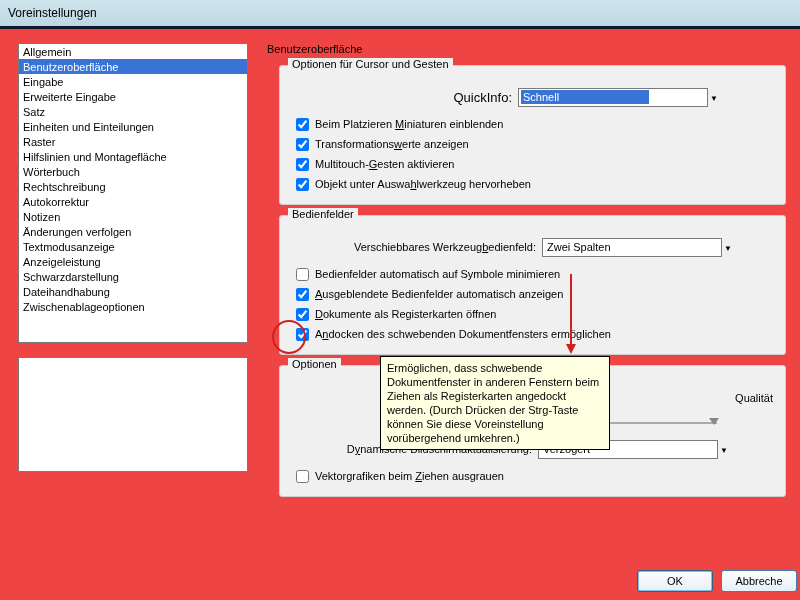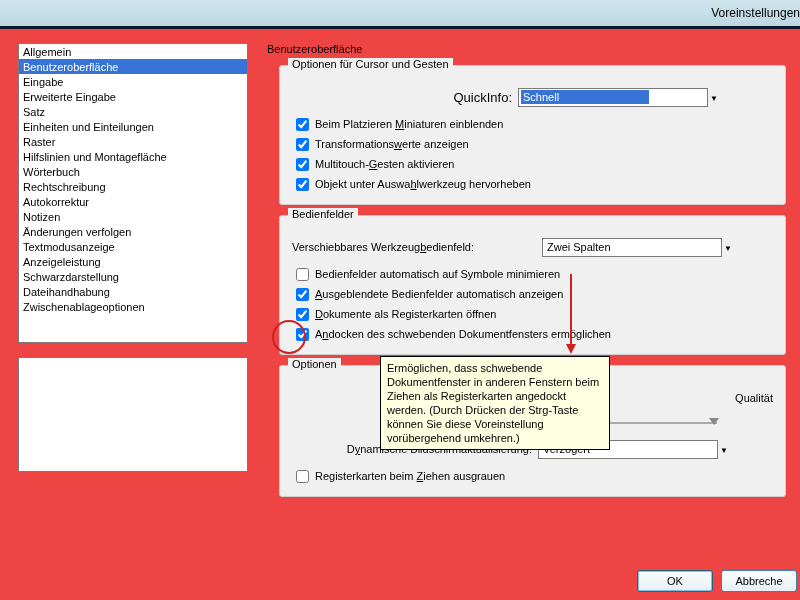--- a/index.html
+++ b/index.html
@@ -15,21 +15,20 @@
   }
   
   .titlebar {
     height:34px;
     background: linear-gradient(to bottom,#cfe5ee 0%, #c3dde6 50%, #b6d3de 100%);
     border-bottom:1px solid #9bb7c4;
     padding-left:8px;
     line-height:26px;
     font-size:12px;
     color:#000;
-    text-align:right;
   }
   .client {
     position:absolute;
     left:0; right:0;
     top:26px;
     bottom:0;
     background:#ef4444;
     border-top:3px solid #0f172a;
   }
   
@@ -286,21 +285,21 @@
       <div class="cb-row">
         <input type="checkbox" checked="" style="">
         <span><span>Objekt unter Auswa</span><span class="underline">h</span><span>lwerkzeug hervorheben</span></span>
       </div>
     </div>
 
     <div class="group" style="position:relative;">
       <span class="group-label">Bedienfelder</span>
 
       <div class="row" style="margin-bottom:6px;">
-        <span class="lbl" style="width:244px;text-align:left;">
+        <span class="lbl" style="width:244px;text-align:right;">
           <span>Verschiebbares Werkzeug</span><span class="underline">b</span><span>edienfeld:</span>
         </span>
         <div class="dropdown" style="min-width:180px;">
           <span class="dd-text">Zwei Spalten</span>
           <span class="dd-arrow">▼</span>
         </div>
       </div>
 
       <div class="cb-row">
         <input type="checkbox" style="">
@@ -346,21 +345,21 @@
           <span>D</span><span class="underline">y</span><span>namische Bildschirmaktualisierung:</span>
         </span>
         <div class="dropdown" style="min-width:180px;">
           <span class="dd-text">Verzögert</span>
           <span class="dd-arrow">▼</span>
         </div>
       </div>
 
       <div class="cb-row">
         <input type="checkbox" style="">
-        <span><span>Registerkarten beim </span><span class="underline">Z</span><span>iehen ausgrauen</span></span>
+        <span><span>Vektorgrafiken beim </span><span class="underline">Z</span><span>iehen ausgrauen</span></span>
       </div>
     </div>
 
   </div>
 
   <div class="buttons">
     <div class="btn default">OK</div>
     <div class="btn">Abbreche</div>
   </div>
 

